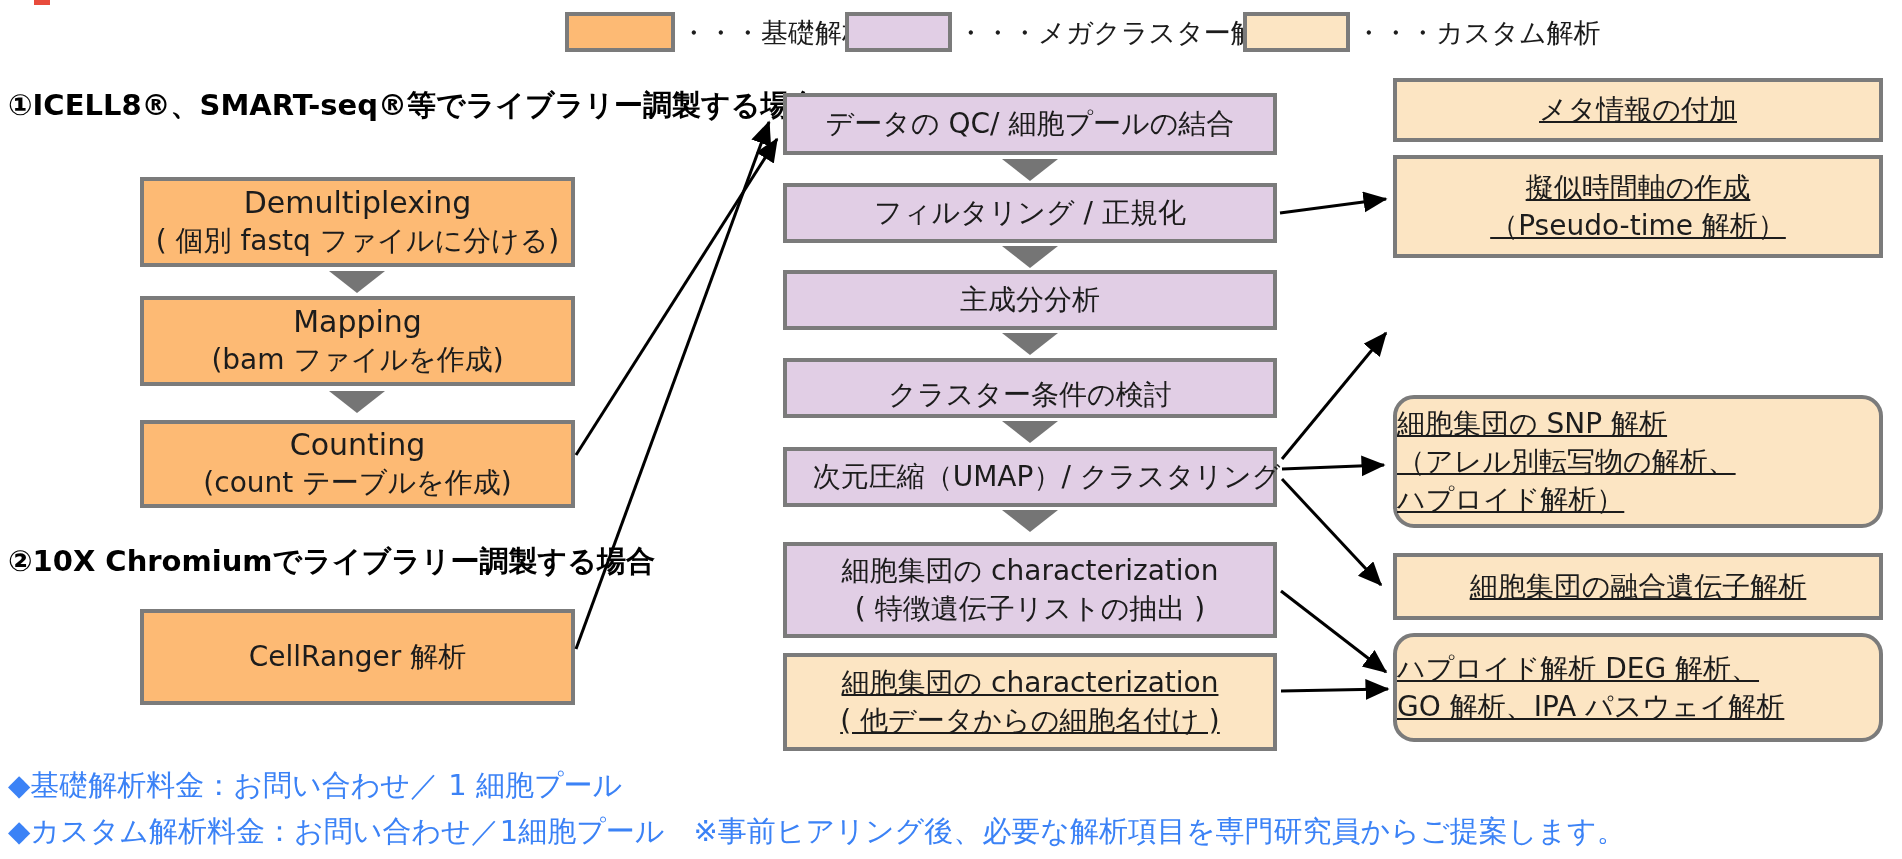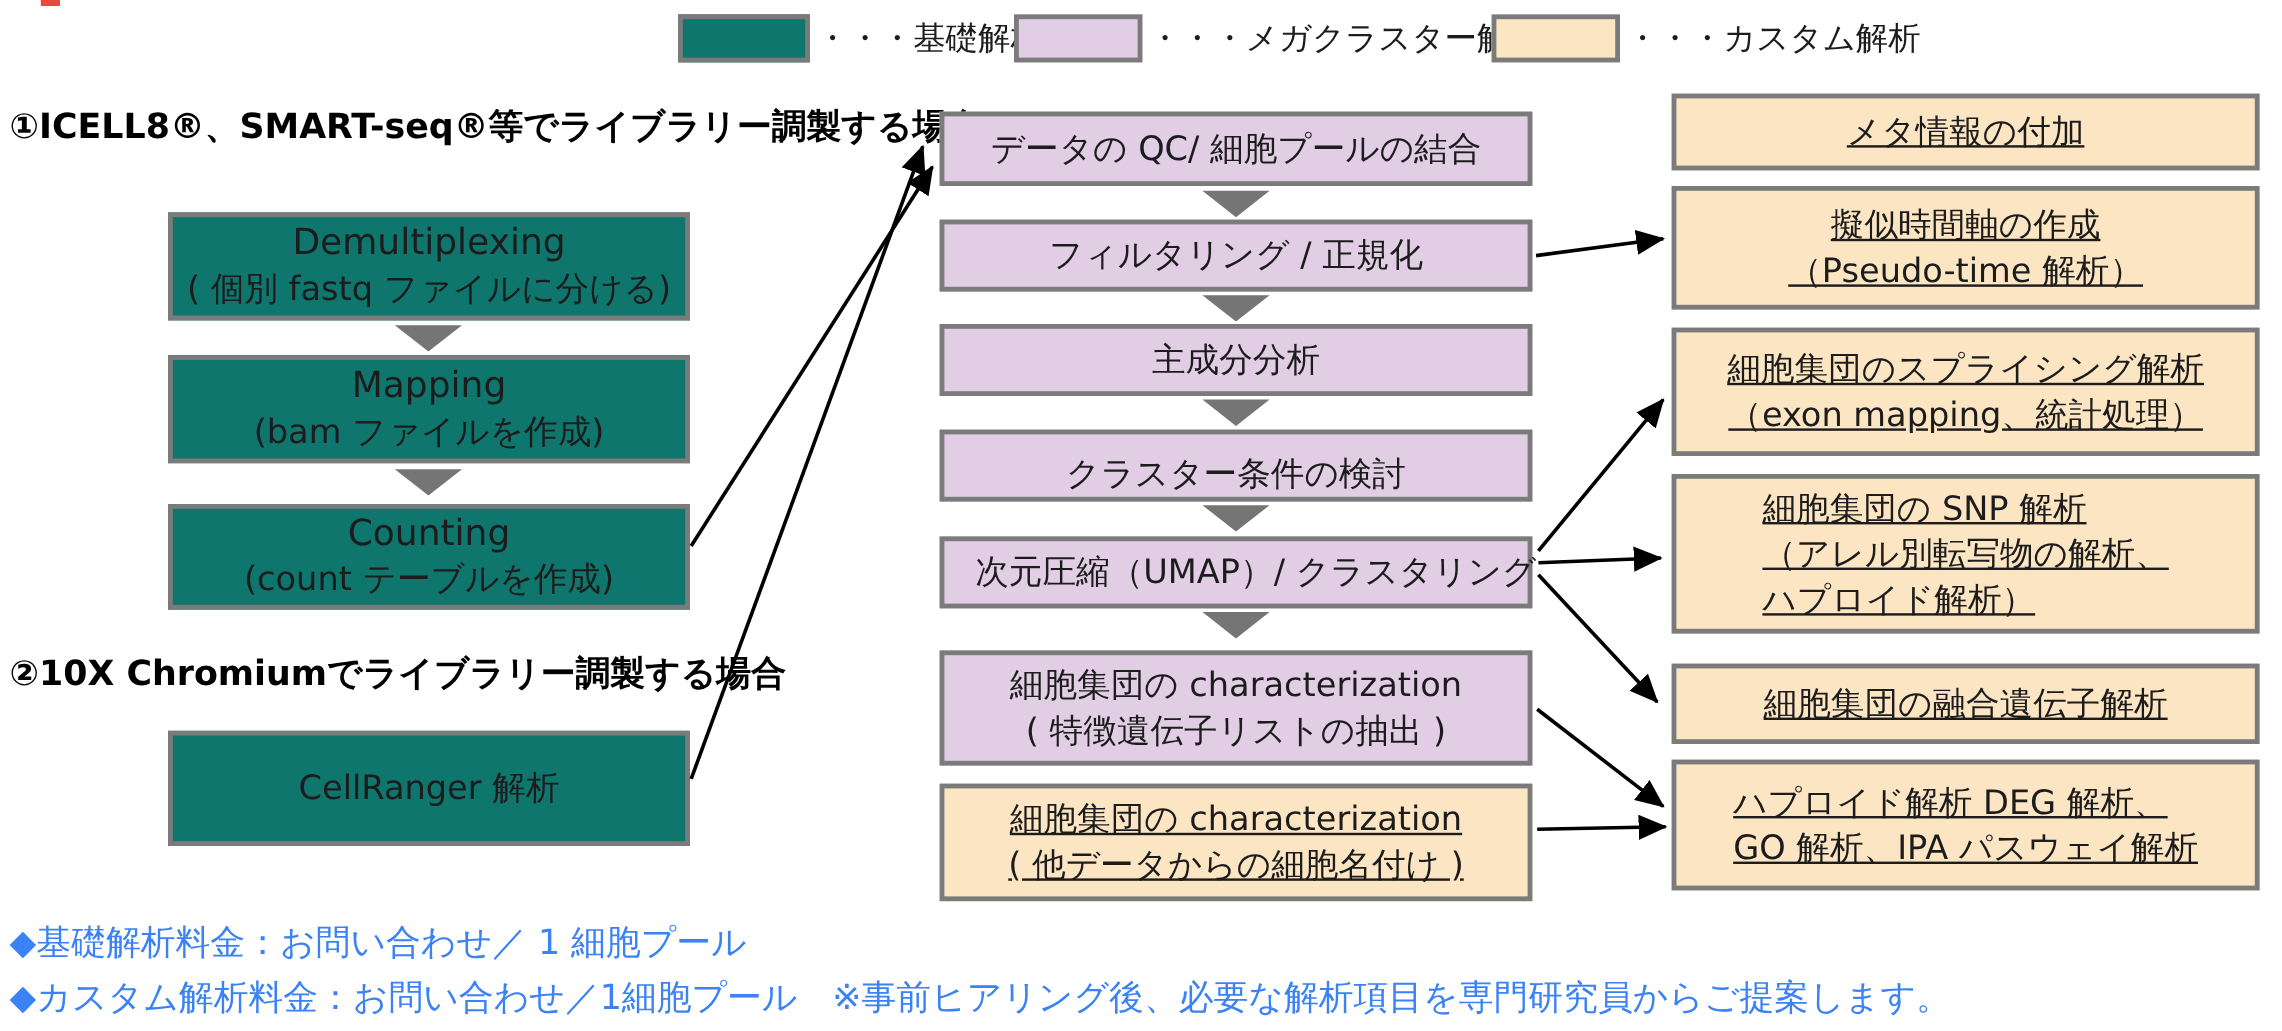--- a/index.html
+++ b/index.html
@@ -15,26 +15,26 @@
   
   .legend-swatch{position:absolute;top:12px;height:40px;border:4px solid #7b7b7b;box-sizing:border-box;}
   .legend-label{position:absolute;top:12px;height:42px;line-height:42px;font-size:27px;white-space:nowrap;}
   
   .box{
     position:absolute;box-sizing:border-box;
     border:4px solid #7b7b7b;
     display:flex;flex-direction:column;justify-content:center;align-items:center;
     text-align:center;
   }
-  .fill-basic{background:#0f766e;}
+  .fill-basic{background:#fdba74;}
   .fill-mega{background:#e1cee5;}
   .fill-custom{background:#fce5c3;text-decoration:underline;}
   .box-line{font-size:28px;line-height:38px;white-space:nowrap;}
   .box-line.latin{font-size:30px;}
-  .align-left{align-items:center;}
+  .align-left{align-items:flex-start;border-radius:21px;}
   .align-left .inner{text-align:left;}
   
   .case-header{position:absolute;font-size:29px;font-weight:bold;white-space:nowrap;color:#000;}
   .note-line{position:absolute;font-size:29px;white-space:nowrap;color:#3b82f6;}
   
   .tri{
     position:absolute;width:0;height:0;
     border-left:28px solid transparent;
     border-right:28px solid transparent;
     border-top:22px solid #757575;
@@ -116,26 +116,20 @@
 
   <div class="box fill-custom" style="left:1393px;top:78px;width:490px;height:64px;">
     <div class="box-line">メタ情報の付加</div>
   </div>
 
   <div class="box fill-custom" style="left:1393px;top:155px;width:490px;height:103px;">
     <div class="box-line">擬似時間軸の作成</div>
     <div class="box-line">（Pseudo-time 解析）</div>
   </div>
 
-  <div class="box fill-custom" style="left:1393px;top:273px;width:490px;height:107px;">
-    <div class="inner">
-      <div class="box-line">細胞集団のスプライシング解析</div>
-      <div class="box-line">（exon mapping、統計処理）</div>
-    </div>
-  </div>
 
   <div class="box fill-custom align-left" style="left:1393px;top:395px;width:490px;height:133px;">
     <div class="inner">
       <div class="box-line">細胞集団の SNP 解析</div>
       <div class="box-line">（アレル別転写物の解析、</div>
       <div class="box-line">ハプロイド解析）</div>
     </div>
   </div>
 
   <div class="box fill-custom" style="left:1393px;top:553px;width:490px;height:67px;">

